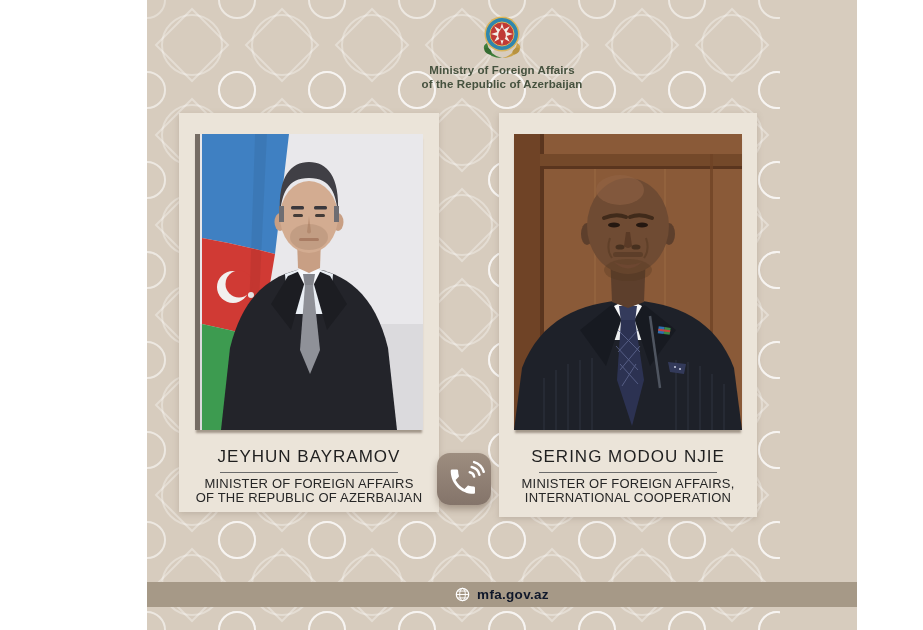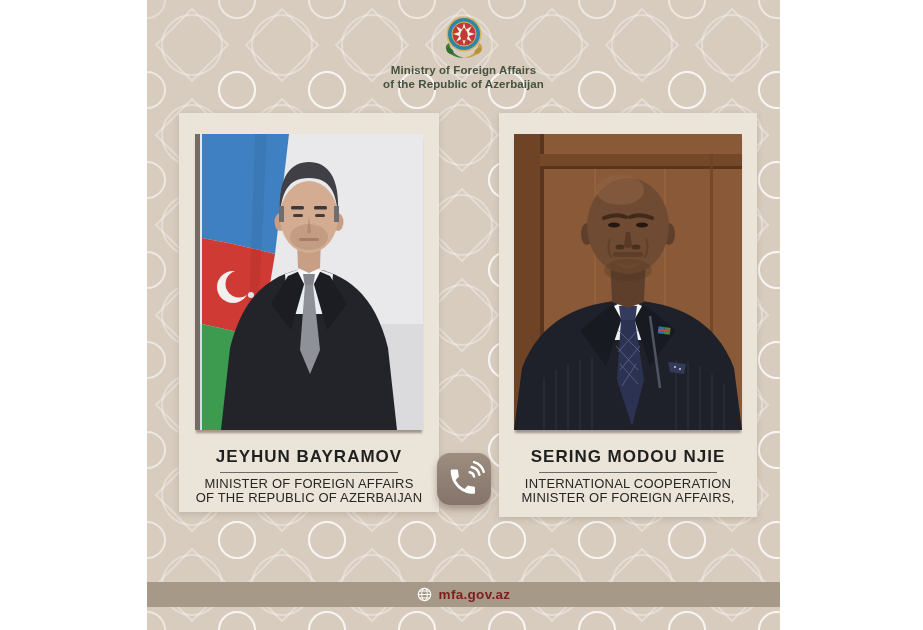--- a/index.html
+++ b/index.html
@@ -1,43 +1,43 @@
 <!DOCTYPE html>
 <html><head>
 <meta charset="utf-8">
 <style>
   html,body{margin:0;padding:0;background:#fff;}
   .canvas{position:relative;width:923px;height:630px;background:#ffffff;overflow:hidden;
           font-family:"Liberation Sans", sans-serif;}
-  .poster{position:absolute;left:147px;top:0;width:633px;height:630px;background:#d7ccbe;overflow:hidden;}
+  .poster{position:absolute;left:147px;top:0;width:710px;height:630px;background:#d7ccbe;overflow:hidden;}
   .pattern{position:absolute;left:0;top:0;width:633px;height:630px;}
   .pattern *{stroke:rgba(255,255,255,0.33);stroke-width:2;fill:none;}
 
   .header{position:absolute;left:0;top:0;width:100%;text-align:center;}
   .emblem{position:absolute;left:50%;top:13px;transform:translateX(-50%);width:50px;height:48px;}
   .ministry{position:absolute;left:0;top:64px;width:100%;color:#46523f;font-weight:bold;
             font-size:11.5px;line-height:13.5px;letter-spacing:.1px;text-align:center;}
 
   .card{position:absolute;background:#ebe4d9;box-shadow:0 2px 6px rgba(120,105,88,0.25);text-align:center;}
   .card-left{left:32px;top:113px;width:260px;height:399px;}
   .card-right{left:352px;top:113px;width:258px;height:404px;}
   .photo{position:relative;width:228px;height:296px;margin:21px auto 0 auto;overflow:hidden;
          box-shadow:0 4px 2px -1px rgba(92,76,62,0.5);}
   .photo svg{display:block;width:228px;height:296px;}
-  .minister-name{margin-top:18px;font-size:17px;font-weight:bold;letter-spacing:1px;color:#1f1f1f;line-height:18px;}
+  .minister-name{margin-top:18px;font-size:17px;font-weight:normal;letter-spacing:1px;color:#1f1f1f;line-height:18px;}
   .divider{width:178px;height:0;border-top:1.5px solid #6b6b6b;margin:6px auto 4px auto;}
   .title-line{font-size:13px;line-height:13.5px;color:#262626;letter-spacing:.2px;}
 
   .call-badge{position:absolute;left:290px;top:453px;width:54px;height:52px;border-radius:13px;
               background:linear-gradient(180deg,#9d8d7f,#84746a);box-shadow:0 4px 7px rgba(90,70,55,0.4);}
   .call-badge svg{display:block;width:54px;height:52px;}
 
   .footer-bar{position:absolute;left:0;top:582px;width:100%;height:25px;background:#a69987;
               display:flex;align-items:center;justify-content:center;gap:7px;}
-  .footer-bar .site{color:#7f1d1d;font-size:13.5px;font-weight:bold;letter-spacing:.3px;}
+  .footer-bar .site{color:#0f172a;font-size:13.5px;font-weight:bold;letter-spacing:.3px;}
   .globe{width:15px;height:15px;}
 </style>
 </head>
 <body>
 
 <div class="canvas">
   <div class="poster">
 
     <svg class="pattern" id="patternSvg" viewBox="0 0 633 630">
         <g transform="translate(0,0)">
@@ -677,22 +677,22 @@
           <ellipse cx="122" cy="113" rx="4.5" ry="2.6" fill="#47301f"></ellipse>
           <path d="M96,104 Q92,116 98,124" stroke="#523620" stroke-width="2" fill="none" opacity="0.5"></path>
           <path d="M132,104 Q136,116 130,124" stroke="#523620" stroke-width="2" fill="none" opacity="0.5"></path>
           <rect x="99" y="118" width="30" height="5" rx="2.5" fill="#4e3421" opacity="0.55"></rect>
           <path d="M100,128 Q114,134 128,128 Q114,141 100,128 Z" fill="#7a4f3a"></path>
           <ellipse cx="114" cy="136" rx="24" ry="11" fill="#50361f" opacity="0.3"></ellipse>
         </svg>
       </div>
       <div class="minister-name">SERING MODOU NJIE</div>
       <div class="divider"></div>
+      <div class="title-line">MINISTER OF FOREIGN AFFAIRS,</div>
       <div class="title-line">INTERNATIONAL COOPERATION</div>
-      <div class="title-line">MINISTER OF FOREIGN AFFAIRS,</div>
     </div>
 
     <div class="call-badge">
       <svg viewBox="0 0 54 54">
         <g fill="none" stroke="#fff" stroke-width="2.6" stroke-linecap="round">
           <path d="M33,20 a5.5,5.5 0 0 1 4.5,4.5"></path>
           <path d="M35,14.5 a10.5,10.5 0 0 1 8,8"></path>
           <path d="M37.5,9.5 a15,15 0 0 1 10,10"></path>
         </g>
         <path transform="translate(9,13) scale(1.4)" fill="#ffffff" d="M6.62 10.79c1.44 2.83 3.76 5.14 6.59 6.59l2.2-2.2c.27-.27.67-.36 1.02-.24 1.12.37 2.33.57 3.57.57.55 0 1 .45 1 1V20c0 .55-.45 1-1 1-9.39 0-17-7.61-17-17 0-.55.45-1 1-1h3.5c.55 0 1 .45 1 1 0 1.25.2 2.45.57 3.57.11.35.03.74-.25 1.02l-2.2 2.2z"></path>

